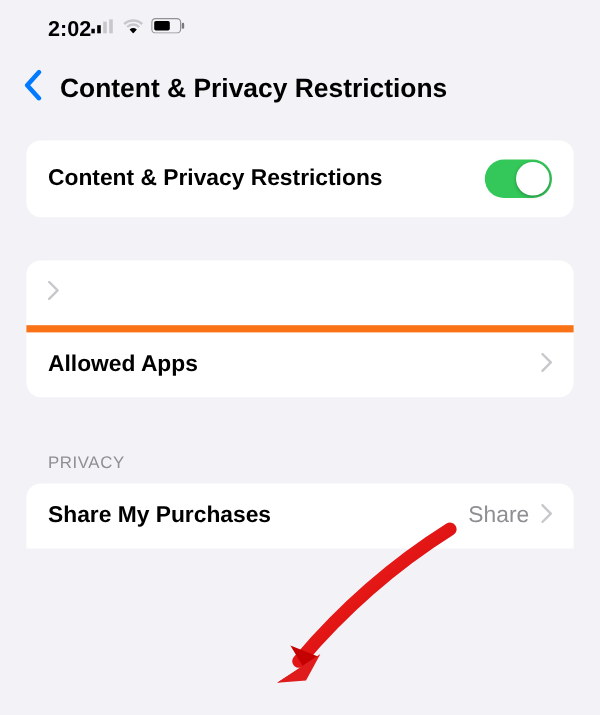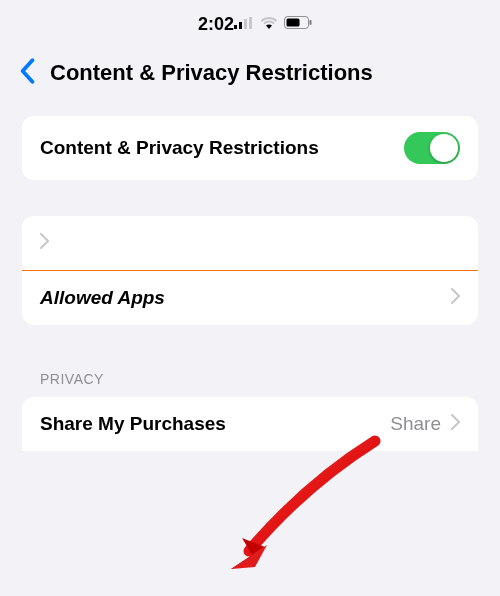--- a/index.html
+++ b/index.html
@@ -8,21 +8,21 @@
       height: 596px;
       background: #f2f2f7;
       font-family: -apple-system, "Helvetica Neue", Helvetica, Arial, sans-serif;
       color: #000;
       overflow: hidden;
       position: relative;
     }
     .status-bar {
       height: 48px;
       display: flex;
-      justify-content: center;
+      justify-content: flex-start;
       align-items: center;
       padding: 0 30px 0 40px;
     }
     .status-time {
       font-size: 18px;
       font-weight: 600;
     }
     .status-right {
       display: flex;
       align-items: center;
@@ -47,22 +47,21 @@
       margin: 0 22px 46px 22px;
     }
     .section.tight { margin-bottom: 36px; }
     .row {
       display: flex;
       align-items: center;
       padding: 16px 18px;
       min-height: 54px;
     }
     .row + .row {
-      border-top: 1px solid #f97316;
-      font-style: italic;
+      border-top: 6px solid #f97316;
     }
     .row-label {
       flex: 1;
       font-size: 19px;
       font-weight: 600;
     }
     .row-value {
       font-size: 19px;
       color: #8e8e93;
       margin-right: 10px;

